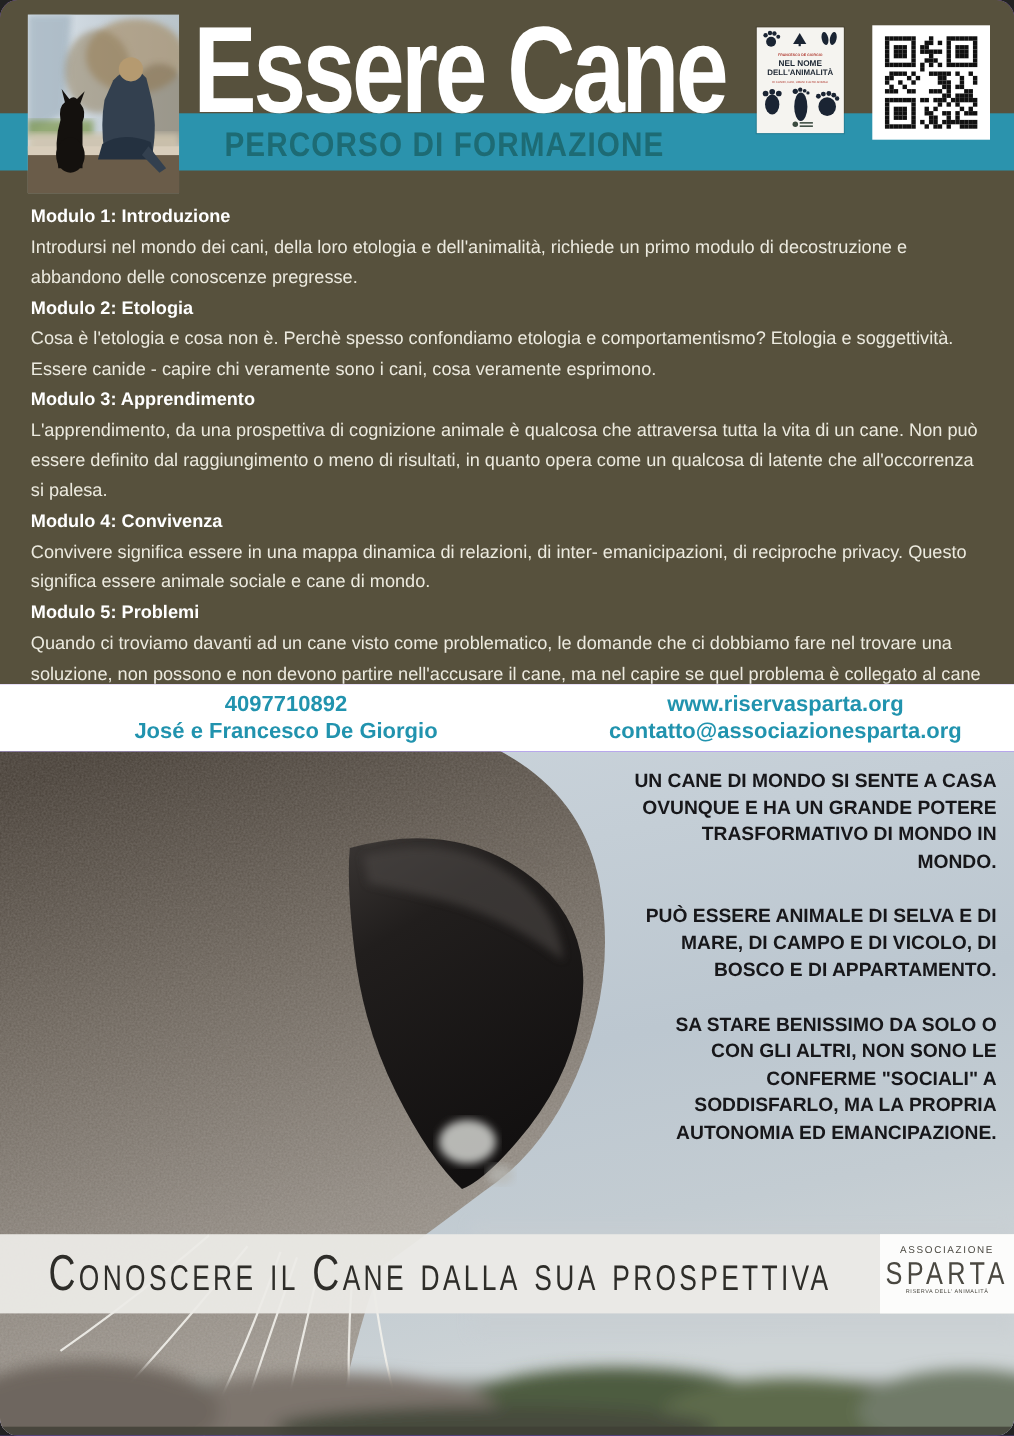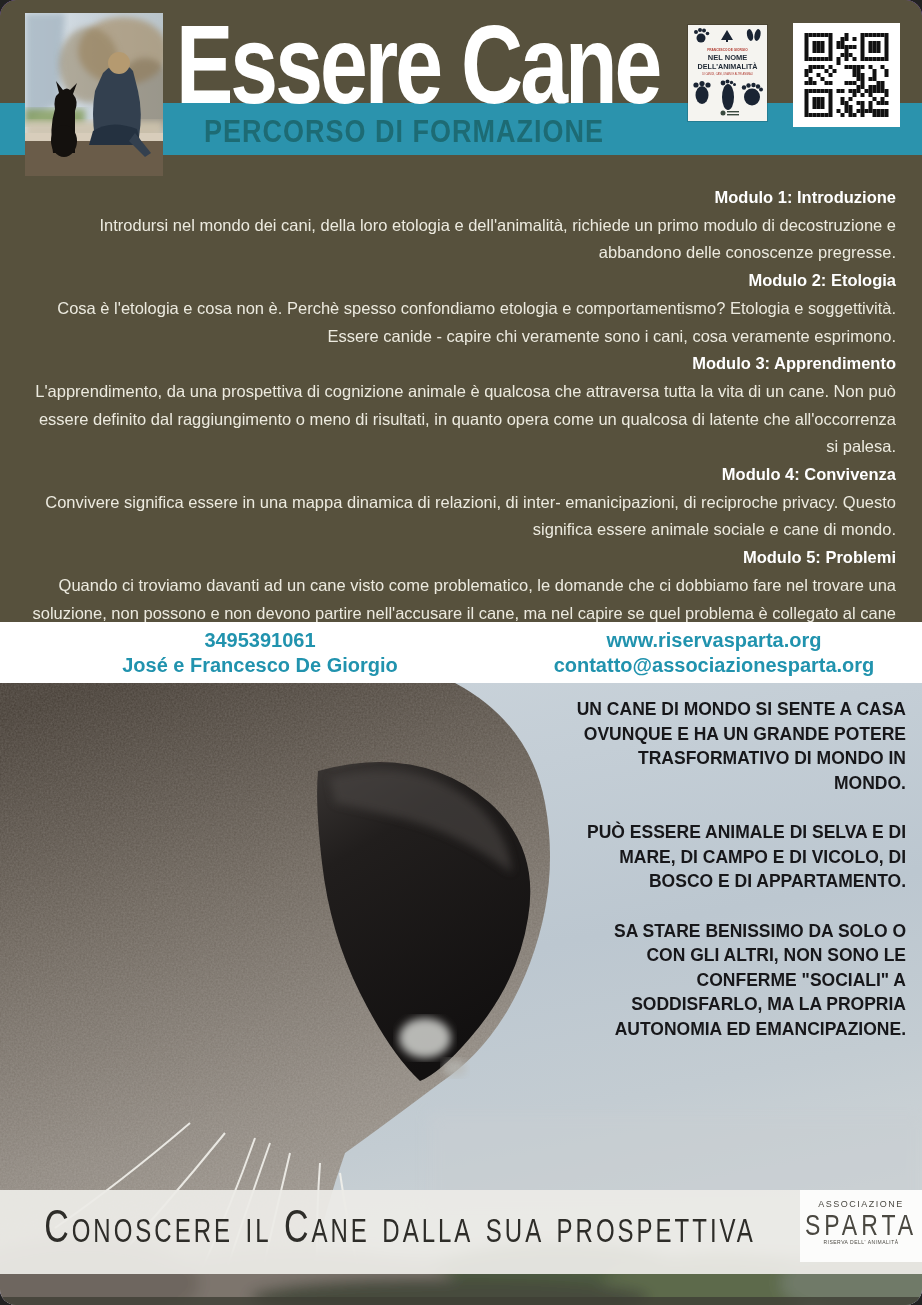--- a/index.html
+++ b/index.html
@@ -20,40 +20,40 @@
              font-size:27px;letter-spacing:1px;transform:scaleY(1.15);
              transform-origin:top left;white-space:nowrap;}
 
   .book-cover{position:absolute;top:25px;left:688px;width:79px;height:96px;background:#f5f4f0;
               box-shadow:0 0 0 1px rgba(0,0,0,.15);}
   .qr-box{position:absolute;top:23px;left:793px;width:107px;height:104px;background:#ffffff;}
 
   
   .modules{position:absolute;top:184px;left:28px;width:868px;color:#eceadf;
            font-size:16.5px;line-height:27.7px;}
-  .modules p{margin:0;text-align:right;}
+  .modules p{margin:0;}
   .m-title{font-weight:700;color:#ffffff;}
 
   
   .contact-band{position:absolute;top:622px;left:0;width:922px;height:61px;background:#ffffff;}
   .contact-col{position:absolute;top:6px;text-align:center;color:#2193ae;font-weight:700;
                font-size:20px;line-height:25px;}
   .contact-left{left:60px;width:400px;}
   .contact-right{left:504px;width:420px;}
 
   
   .photo-section{position:absolute;top:683px;left:0;width:922px;height:622px;overflow:hidden;}
   .photo-section svg{display:block;}
 
   .quote{position:absolute;top:697px;left:576px;width:330px;text-align:right;
          color:#17171a;font-weight:700;font-size:17.5px;line-height:24.5px;}
   .quote p{margin:0 0 25px 0;}
 
   
-  .caption-band{position:absolute;top:1190px;left:0;width:922px;height:84px;
+  .caption-band{position:absolute;top:1122px;left:0;width:922px;height:72px;
                 background:rgba(236,235,231,0.94);}
   .caption-text{position:absolute;top:10px;left:0;width:800px;text-align:center;
                 color:#2e2d29;font-size:34px;font-variant:small-caps;letter-spacing:3px;
                 transform:scaleY(1.35);transform-origin:top center;white-space:nowrap;}
   .sparta-logo{position:absolute;top:0;left:800px;width:122px;height:72px;background:#fcfcfb;
                text-align:center;color:#4a4841;}
   .logo-l1{margin-top:9px;font-size:9px;letter-spacing:1.5px;}
   .logo-l2{font-size:23px;letter-spacing:4px;transform:scaleY(1.25);transform-origin:top center;}
   .logo-l3{font-size:5px;letter-spacing:.5px;margin-top:3px;}
 </style>
@@ -380,21 +380,21 @@
       <p class="m-text">Convivere significa essere in una mappa dinamica di relazioni, di inter- emanicipazioni, di reciproche privacy. Questo significa essere animale sociale e cane di mondo.</p>
       <p class="m-title">Modulo 5: Problemi</p>
       <p class="m-text">Quando ci troviamo davanti ad un cane visto come problematico, le domande che ci dobbiamo fare nel trovare una soluzione, non possono e non devono partire nell'accusare il cane, ma nel capire se quel problema è collegato al cane o al contesto.</p>
       <p class="m-title">Modulo 6: Società</p>
       <p class="m-text">Essere cane oggi significa incorrere in alcune credenze, convinzioni e abitudini umane che gli rendono la vita ancora più impegnativa, invece che facilitata. Sono tratti che vanno compresi e quindi decostruiti al fine di arrivare ad una società più inclusiva e colta in materia di cani e altri animali.</p>
     </div>
   </div>
 
   <div class="contact-band">
     <div class="contact-col contact-left">
-      <div>3495391061</div>
+      <div>4097710892</div>
       <div>José e Francesco De Giorgio</div>
     </div>
     <div class="contact-col contact-right">
       <div>www.riservasparta.org</div>
       <div>contatto@associazionesparta.org</div>
     </div>
   </div>
 
   <div class="photo-section">
     <svg width="922" height="622" viewBox="0 0 922 622">

